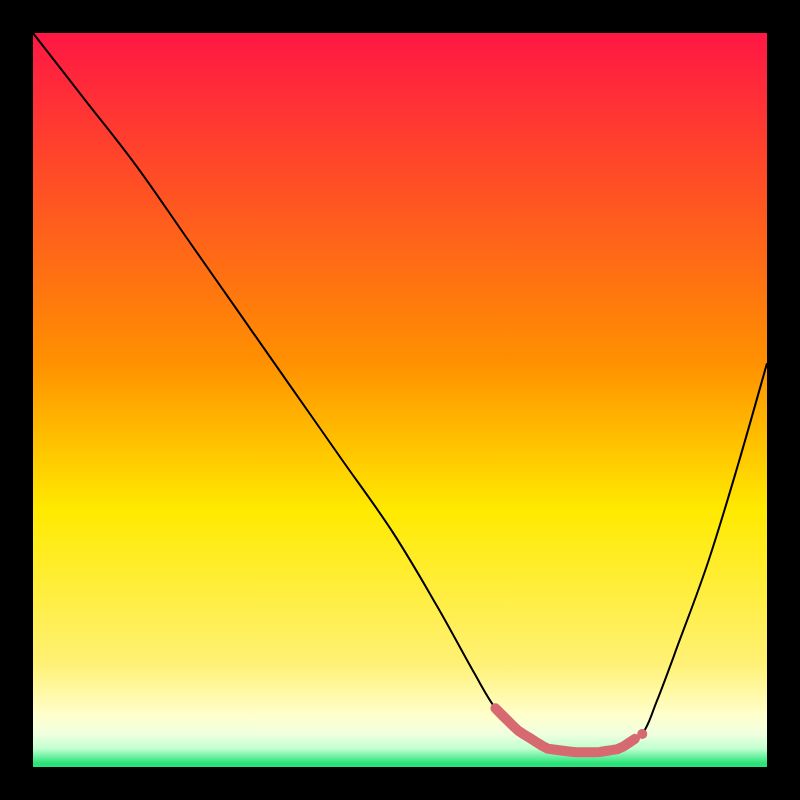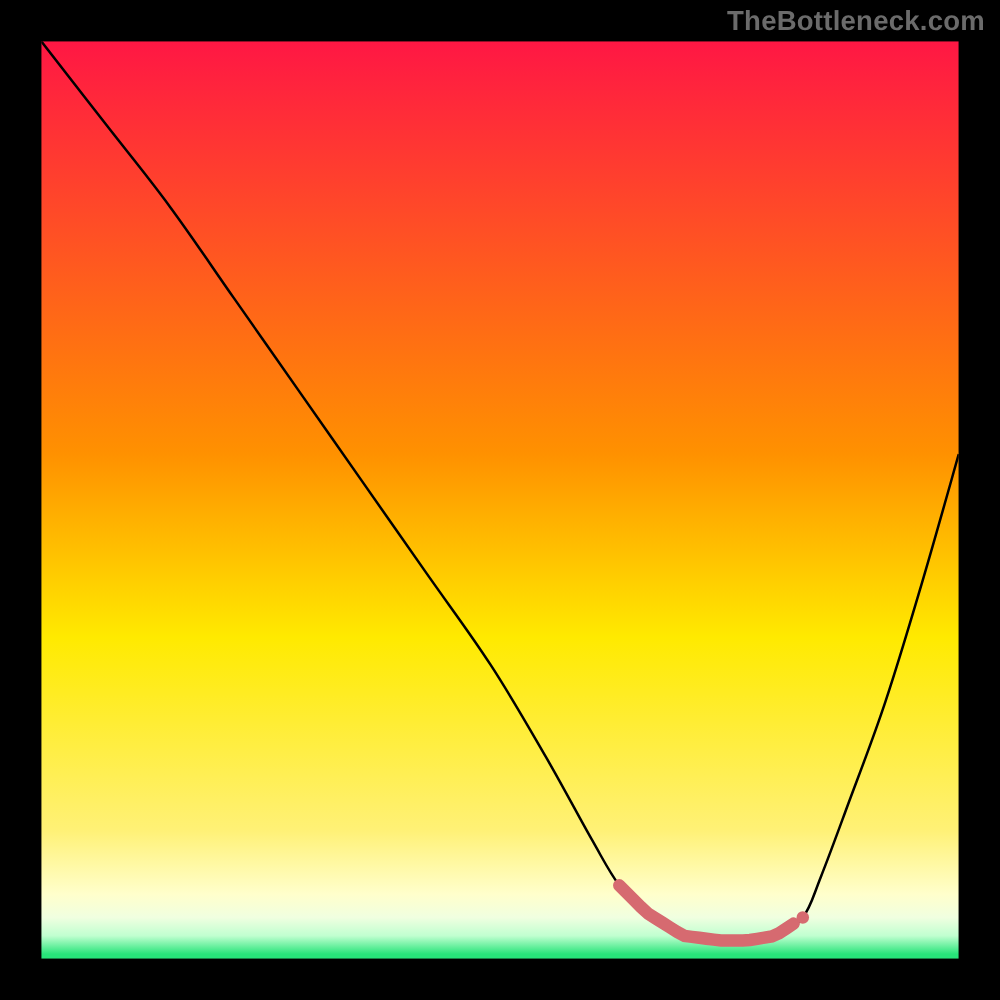--- a/index.html
+++ b/index.html
@@ -36,21 +36,20 @@
   }
   .plot-area svg {
     display: block;
   }
 </style>
 </head>
 <body>
 
 <div class="frame">
 
-  <div class="watermark">TheBottleneck.com</div>
 
   <div class="plot-area">
     <svg id="chart-svg" width="734" height="734" viewBox="0 0 734 734">
       <defs>
         <linearGradient id="bg-grad" x1="0" y1="0" x2="0" y2="1">
             <stop offset="0.00%" stop-color="#ff1744"></stop>
             <stop offset="45.00%" stop-color="#ff9100"></stop>
             <stop offset="65.00%" stop-color="#ffea00"></stop>
             <stop offset="86.00%" stop-color="#fff176"></stop>
             <stop offset="93.00%" stop-color="#ffffcc"></stop>

